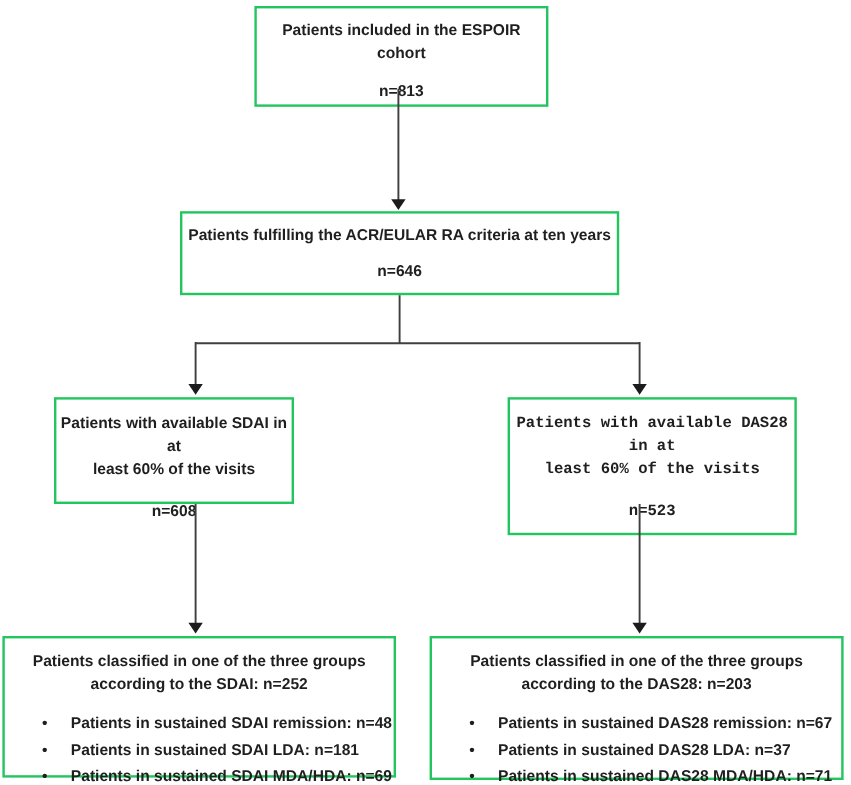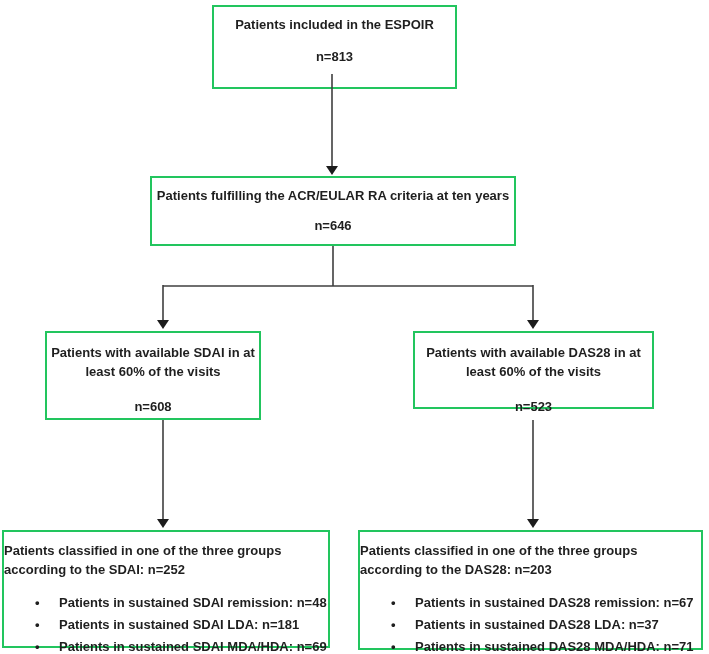--- a/index.html
+++ b/index.html
@@ -33,20 +33,21 @@
     margin-top: 13px;
   }
   .node.wide .text-lines { }
   .node.wide .count { margin-top: 11px; }
   .node.mid .text-lines { padding-top: 10px; }
   .node.mid .count { margin-top: 16px; }
   .node.group {
     text-align: left;
   }
   .node.group .heading {
+    text-align: center;
     padding-top: 9px;
   }
   .bullet-list {
     margin-top: 13px;
   }
   .bullet-row {
     display: flex;
     align-items: flex-start;
     padding-left: 31px;
     line-height: 22px;
@@ -70,40 +71,41 @@
   }
 </style>
 </head>
 <body>
 
 <div id="canvas">
 
   <div class="node" style="left:212px; top:5px; width:245px; height:84px;">
     <div class="text-lines">
       <div>Patients included in the ESPOIR</div>
+      <div>cohort</div>
     </div>
     <div class="count">n=813</div>
   </div>
 
   <div class="node wide" style="left:150px; top:176px; width:366px; height:70px;">
     <div class="text-lines">
       <div>Patients fulfilling the ACR/EULAR RA criteria at ten years</div>
     </div>
     <div class="count">n=646</div>
   </div>
 
-  <div class="node mid" style="left:45px; top:331px; width:216px; height:89px;">
+  <div class="node mid" style="left:45px; top:331px; width:200px; height:89px;">
     <div class="text-lines">
       <div>Patients with available SDAI in at</div>
       <div>least 60% of the visits</div>
     </div>
     <div class="count">n=608</div>
   </div>
 
-  <div class="node mid" style="left:413px; top:331px; width:241px; height:78px;">
+  <div class="node mid" style="left:423px; top:331px; width:241px; height:115px;font-family:Liberation Mono, monospace;">
     <div class="text-lines">
       <div>Patients with available DAS28 in at</div>
       <div>least 60% of the visits</div>
     </div>
     <div class="count">n=523</div>
   </div>
 
   <div class="node group" style="left:2px; top:530px; width:328px; height:118px;">
     <div class="heading">
       <div>Patients classified in one of the three groups</div>

